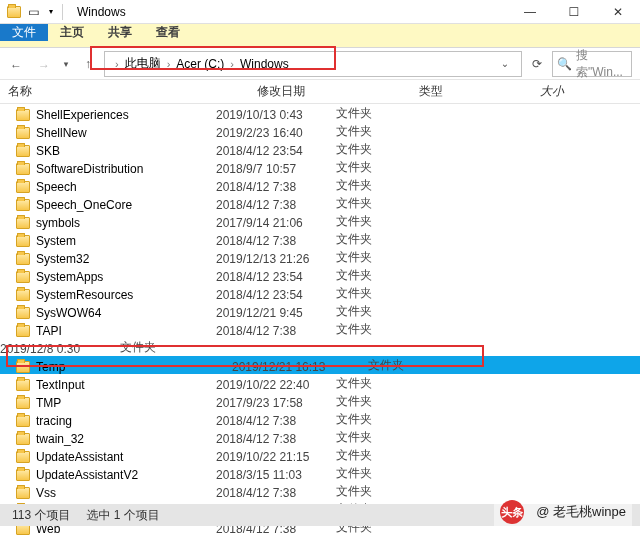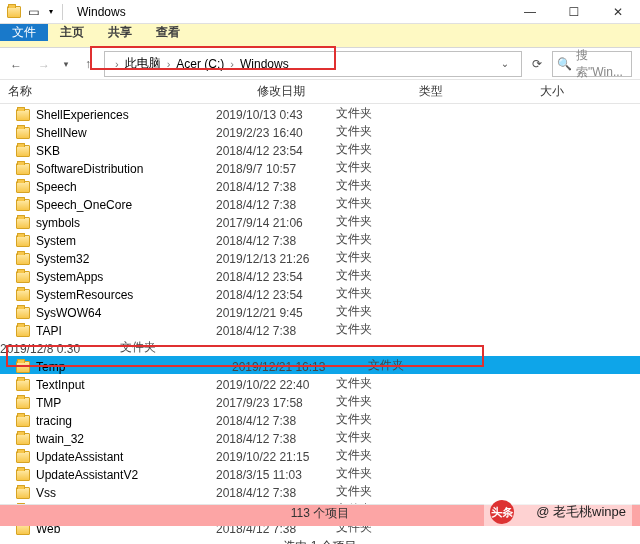--- a/index.html
+++ b/index.html
@@ -20,34 +20,34 @@
 .crumb { display: inline-flex; align-items: center; color: #000; font-size: 12px; padding: 0 4px; white-space: nowrap; }
 .crumb-sep { color: #777; padding: 0 2px; font-size: 10px; }
 .addr-ref { width: 22px; height: 22px; display:inline-flex; align-items:center; justify-content:center; color:#555; }
 .addr-drop { width: 16px; text-align: center; color: #555; font-size: 10px; }
 .searchbox { width: 80px; height: 26px; border: 1px solid #c0c0c0; display: flex; align-items: center; padding: 0 4px; color: #888; font-size: 12px; margin-right:4px;}
 .searchbox .sicon { margin-right: 4px; }
 .headers { height: 24px; display: flex; align-items: center; background: #fff; border-bottom: 1px solid #e5e5e5; font-size: 12px; color: #333; justify-content: space-between; }
 .col-name { flex: 0 0 216px; padding-left: 8px; }
 .col-date { flex: 0 0 120px; }
 .col-type { flex: 0 0 80px; }
-.col-size { flex: 0 0 100px; }
+.col-size { flex: 0 0 100px; font-style: italic; }
 .filelist { overflow: hidden; }
 .row { height: 18px; display: flex; align-items: flex-end; font-size: 12px; color: #000; }
 .row.selected { background: #0ea5e9; gap: 16px; }
 .row .cell-name { flex: 0 0 216px; display: flex; align-items: center; padding-left: 16px; gap: 6px; white-space: nowrap; }
 .row .cell-date { flex: 0 0 120px; color: #444; white-space: nowrap; margin-top: 24px; }
 .row .cell-type { flex: 0 0 80px; color: #444; }
 .row .cell-size { flex: 0 0 100px; color: #444; }
 .folder-ico { width: 14px; height: 12px; background: linear-gradient(180deg,#ffe9a6,#f7c64b); border: 1px solid #d7a322; border-radius: 1px; position: relative; }
 .folder-ico::before { content:""; position:absolute; top:-3px; left:0; width:6px; height:3px; background:#f7c64b; border:1px solid #d7a322; border-bottom:none; border-radius:1px 1px 0 0;}
 .hl-addr { position: absolute; border: 2px solid #e03030; pointer-events: none; left: 90px; top: 46px; width: 246px; height: 24px; }
 .hl-row { position: absolute; border: 2px solid #e03030; pointer-events: none; left: 6px; top: 345px; width: 478px; height: 22px; }
-.statusbar { position: absolute; bottom: 18px; left: 0; right: 0; height: 22px; border-top: 1px solid #e5e5e5; display: flex; align-items: center; gap: 16px; padding-left: 0; font-size: 12px; color: #333; background: #fca5a5; flex-direction: column; }
-.watermark { position: absolute; right: 8px; bottom: 18px; display: flex; align-items: center; gap: 22px; font-size: 13px; color: #222; background: rgba(255,255,255,.5); padding: 2px 6px; }
+.statusbar { position: absolute; bottom: 18px; left: 0; right: 0; height: 22px; border-top: 1px solid #e5e5e5; display: flex; align-items: center; gap: 16px; padding-left: 12px; font-size: 12px; color: #333; background: #e5e5e5; }
+.watermark { position: absolute; right: 8px; bottom: 18px; display: flex; align-items: center; gap: 12px; font-size: 13px; color: #222; background: rgba(255,255,255,.5); padding: 2px 6px; }
 .watermark .circ { width: 24px; height: 24px; border-radius: 50%; background: #d33; color:#fff; display:flex;align-items:center;justify-content:center; font-size:11px; font-weight:bold;}
 .caret-sep::after{content:"›"; color:#777; font-size:11px;}
 </style>
 </head>
 <body>
 
 <div class="titlebar">
   <span class="icon">
       <span class="folder-ico"></span>
     </span>

